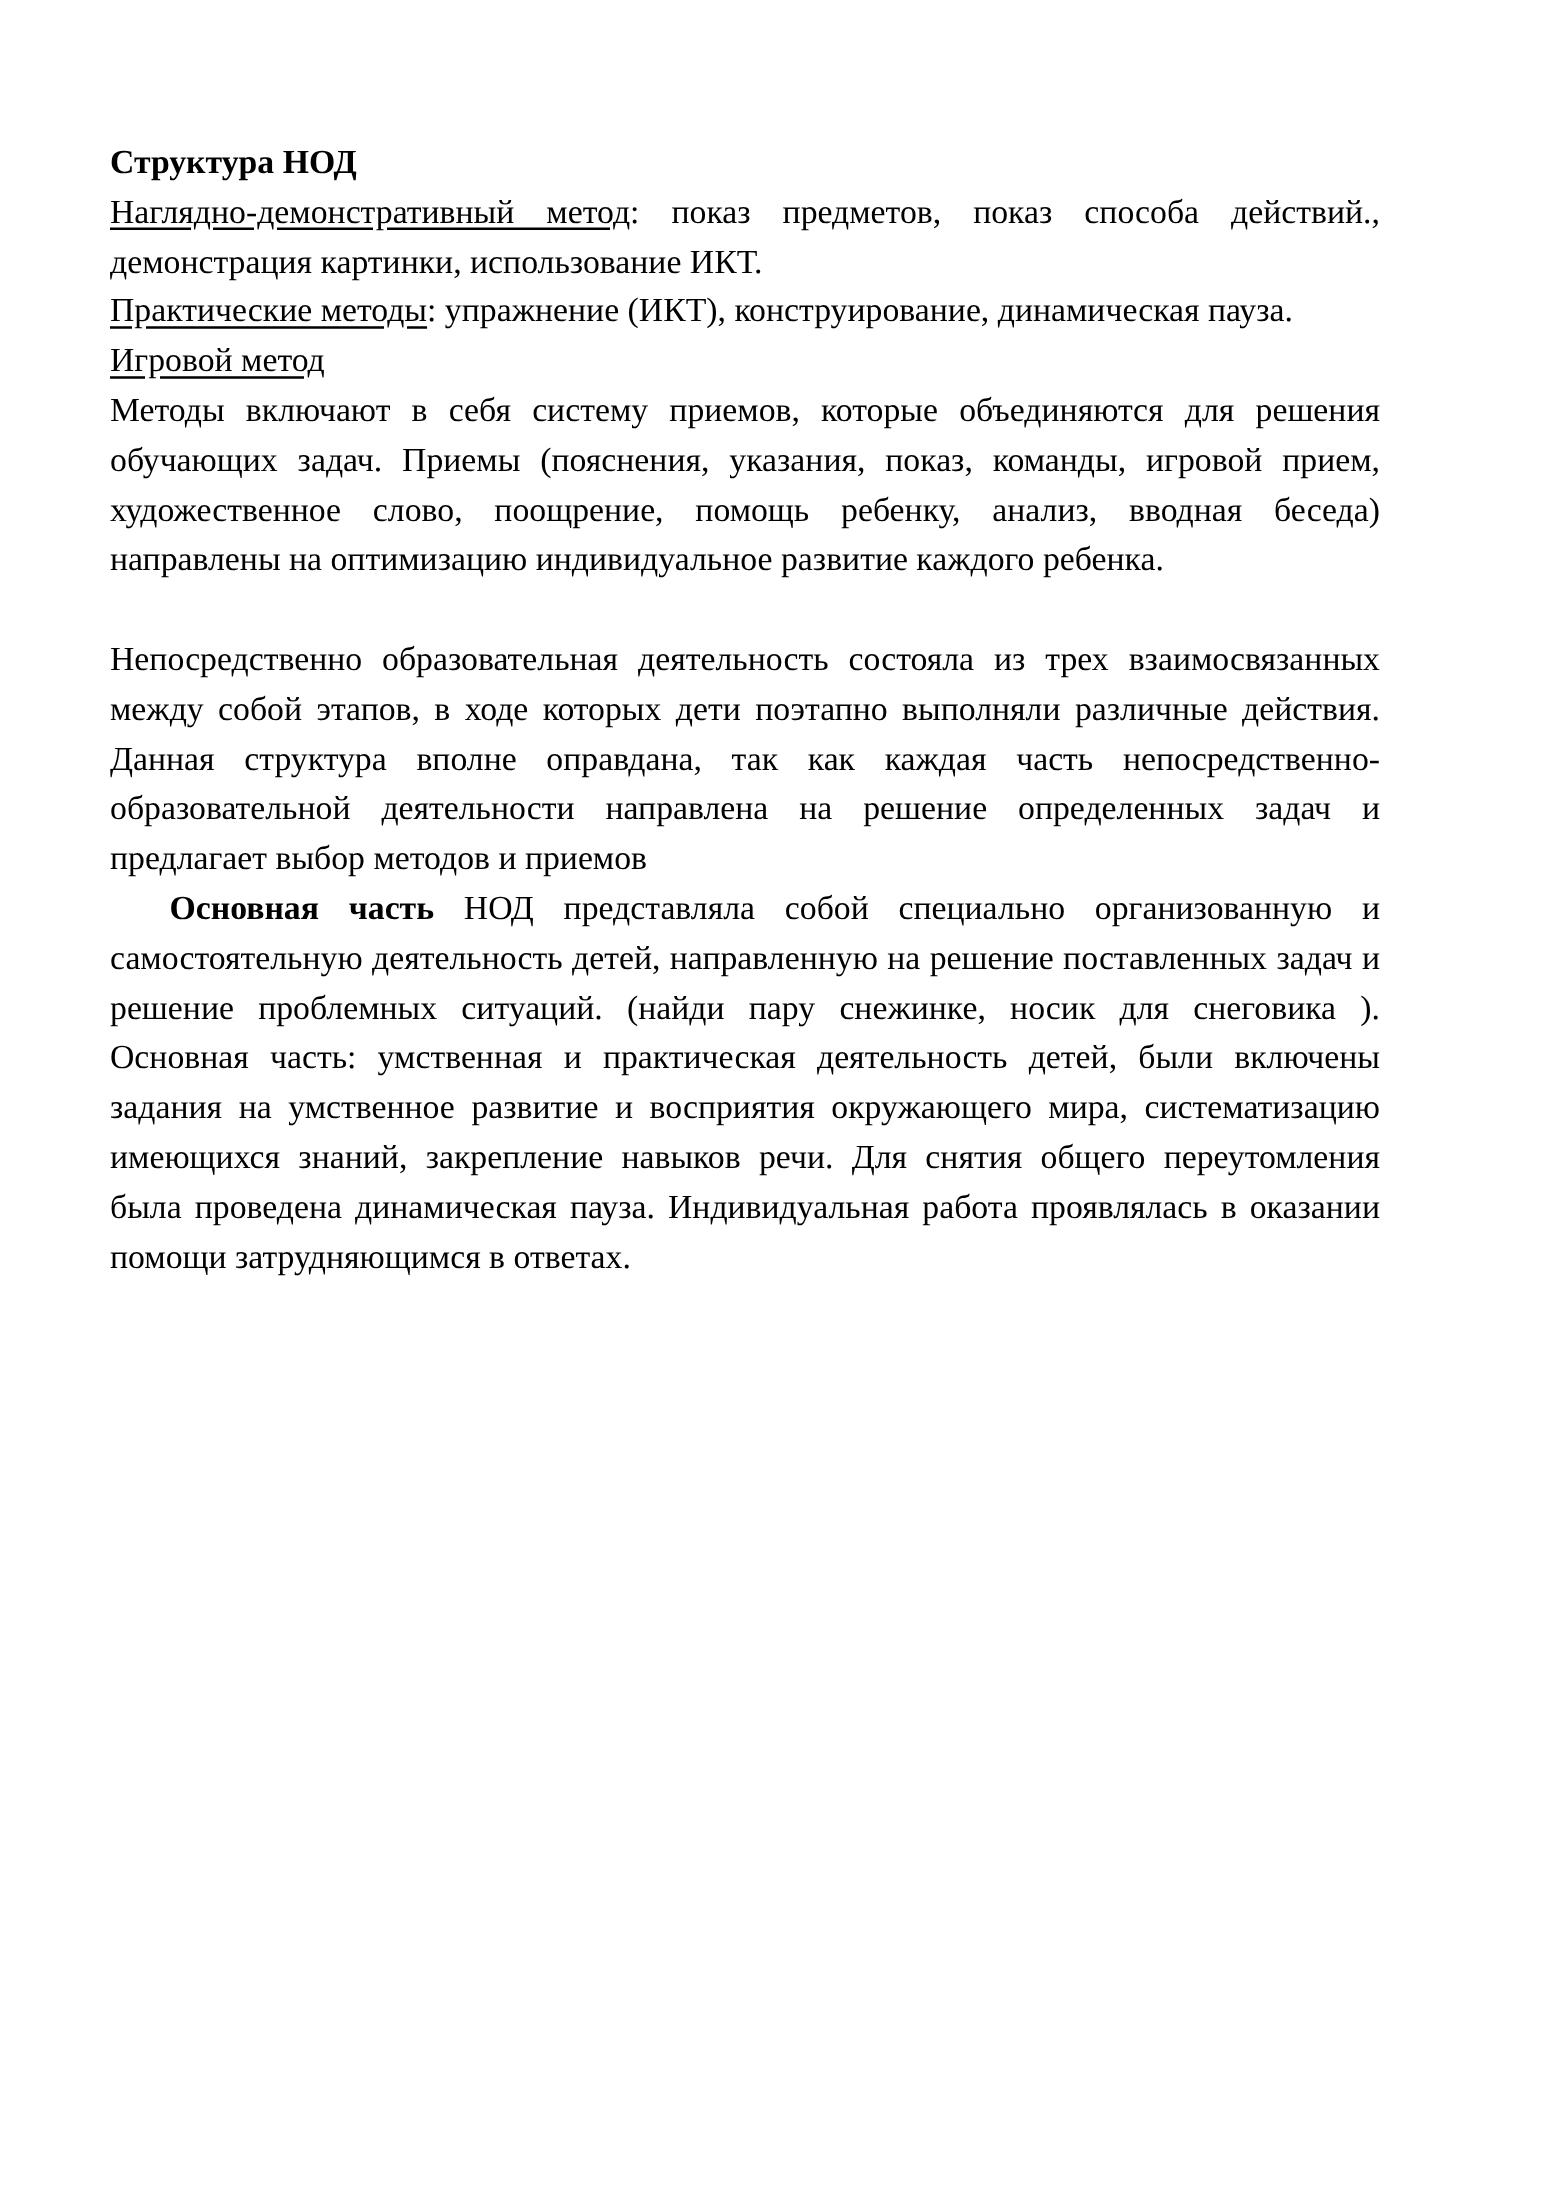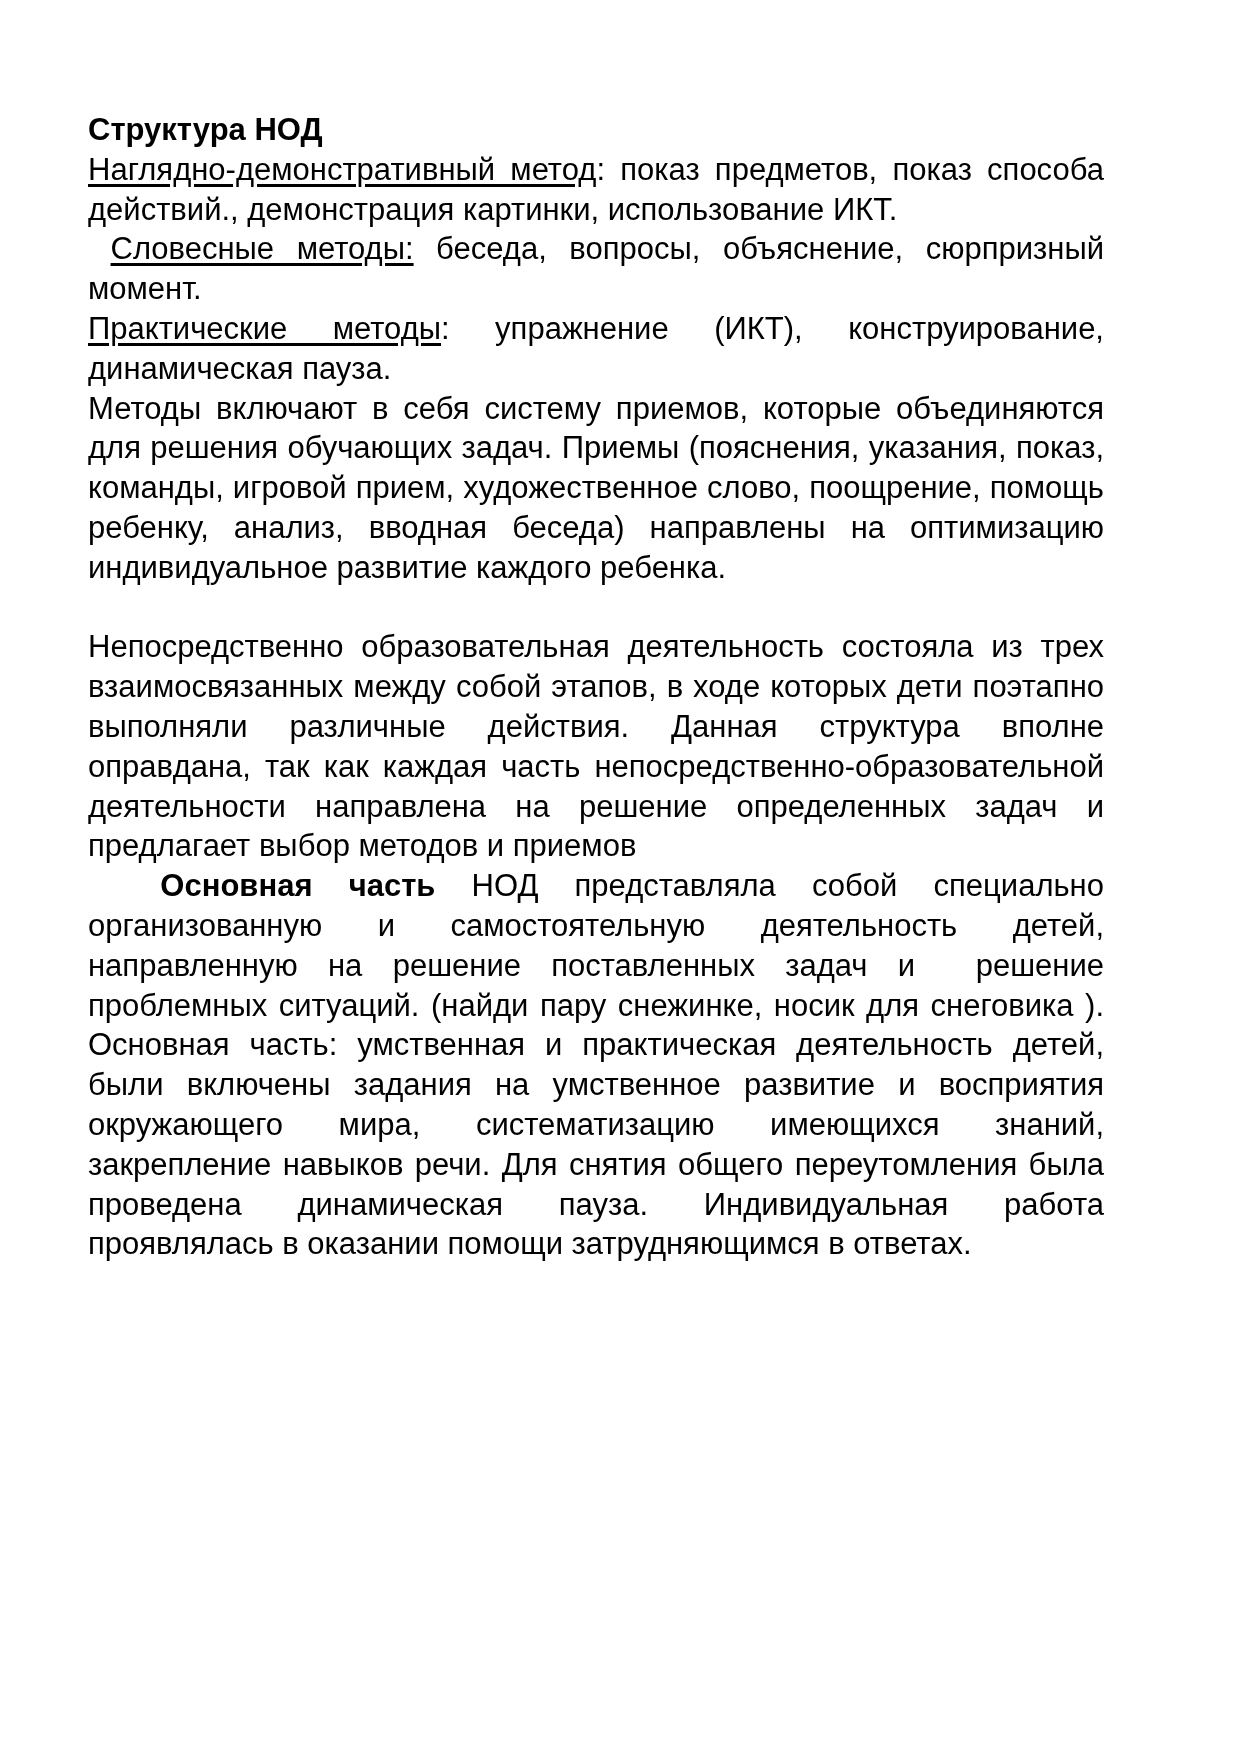--- a/index.html
+++ b/index.html
@@ -12,22 +12,22 @@
     width: 1240px;
     height: 1754px;
     background: #ffffff;
     box-sizing: border-box;
     padding: 110px 136px 0 88px;
     overflow: hidden;
   }
   .doc p {
     margin: 0;
     padding: 0;
-    font-family: Liberation Sans, sans-serif;
-    font-size: 31px;
+    font-family: Liberation Serif, serif;
+    font-size: 27px;
     line-height: 39.8px;
     color: #000000;
     text-align: justify;
     white-space: pre-wrap;
   }
   .doc p.blank {
     min-height: 39.8px;
   }
   .doc span.b {
     font-weight: bold;
@@ -37,20 +37,20 @@
     text-underline-offset: 4px;
   }
 </style>
 </head>
 <body>
 
 <div class="page">
   <div class="doc">
       <p><span class="b">Структура НОД</span></p>
       <p><span class="u">Наглядно-демонстративный метод</span><span>: показ предметов, показ способа действий., демонстрация картинки, использование ИКТ.</span></p>
-      <p><span> </span><span class="u">Словесные методы:</span><span> беседа, вопросы, объяснение, сюрпризный момент.</span></p>
       <p><span class="u">Практические методы</span><span>: упражнение (ИКТ), конструирование, динамическая пауза.</span></p>
+      <p><span class="u">Игровой метод</span></p>
       <p><span>Методы включают в себя систему приемов, которые объединяются для решения обучающих задач. Приемы (пояснения, указания, показ, команды, игровой прием, художественное слово, поощрение, помощь ребенку, анализ, вводная беседа) направлены на оптимизацию индивидуальное развитие каждого ребенка.</span></p>
       <p class="blank"><span></span></p>
       <p><span>Непосредственно образовательная деятельность состояла из трех взаимосвязанных между собой этапов, в ходе которых дети поэтапно выполняли различные действия. Данная структура вполне оправдана, так как каждая часть непосредственно-образовательной деятельности направлена на решение определенных задач и предлагает выбор методов и приемов</span></p>
       <p><span>  </span><span class="b">Основная часть</span><span> НОД представляла собой специально организованную и самостоятельную деятельность детей, направленную на решение поставленных задач и  решение проблемных ситуаций. (найди пару снежинке, носик для снеговика ). Основная часть: умственная и практическая деятельность детей, были включены задания на умственное развитие и восприятия окружающего мира, систематизацию имеющихся знаний, закрепление навыков речи. Для снятия общего переутомления была проведена динамическая пауза. Индивидуальная работа проявлялась в оказании помощи затрудняющимся в ответах.</span></p>
     </div>
 </div>
 
 </body></html>

